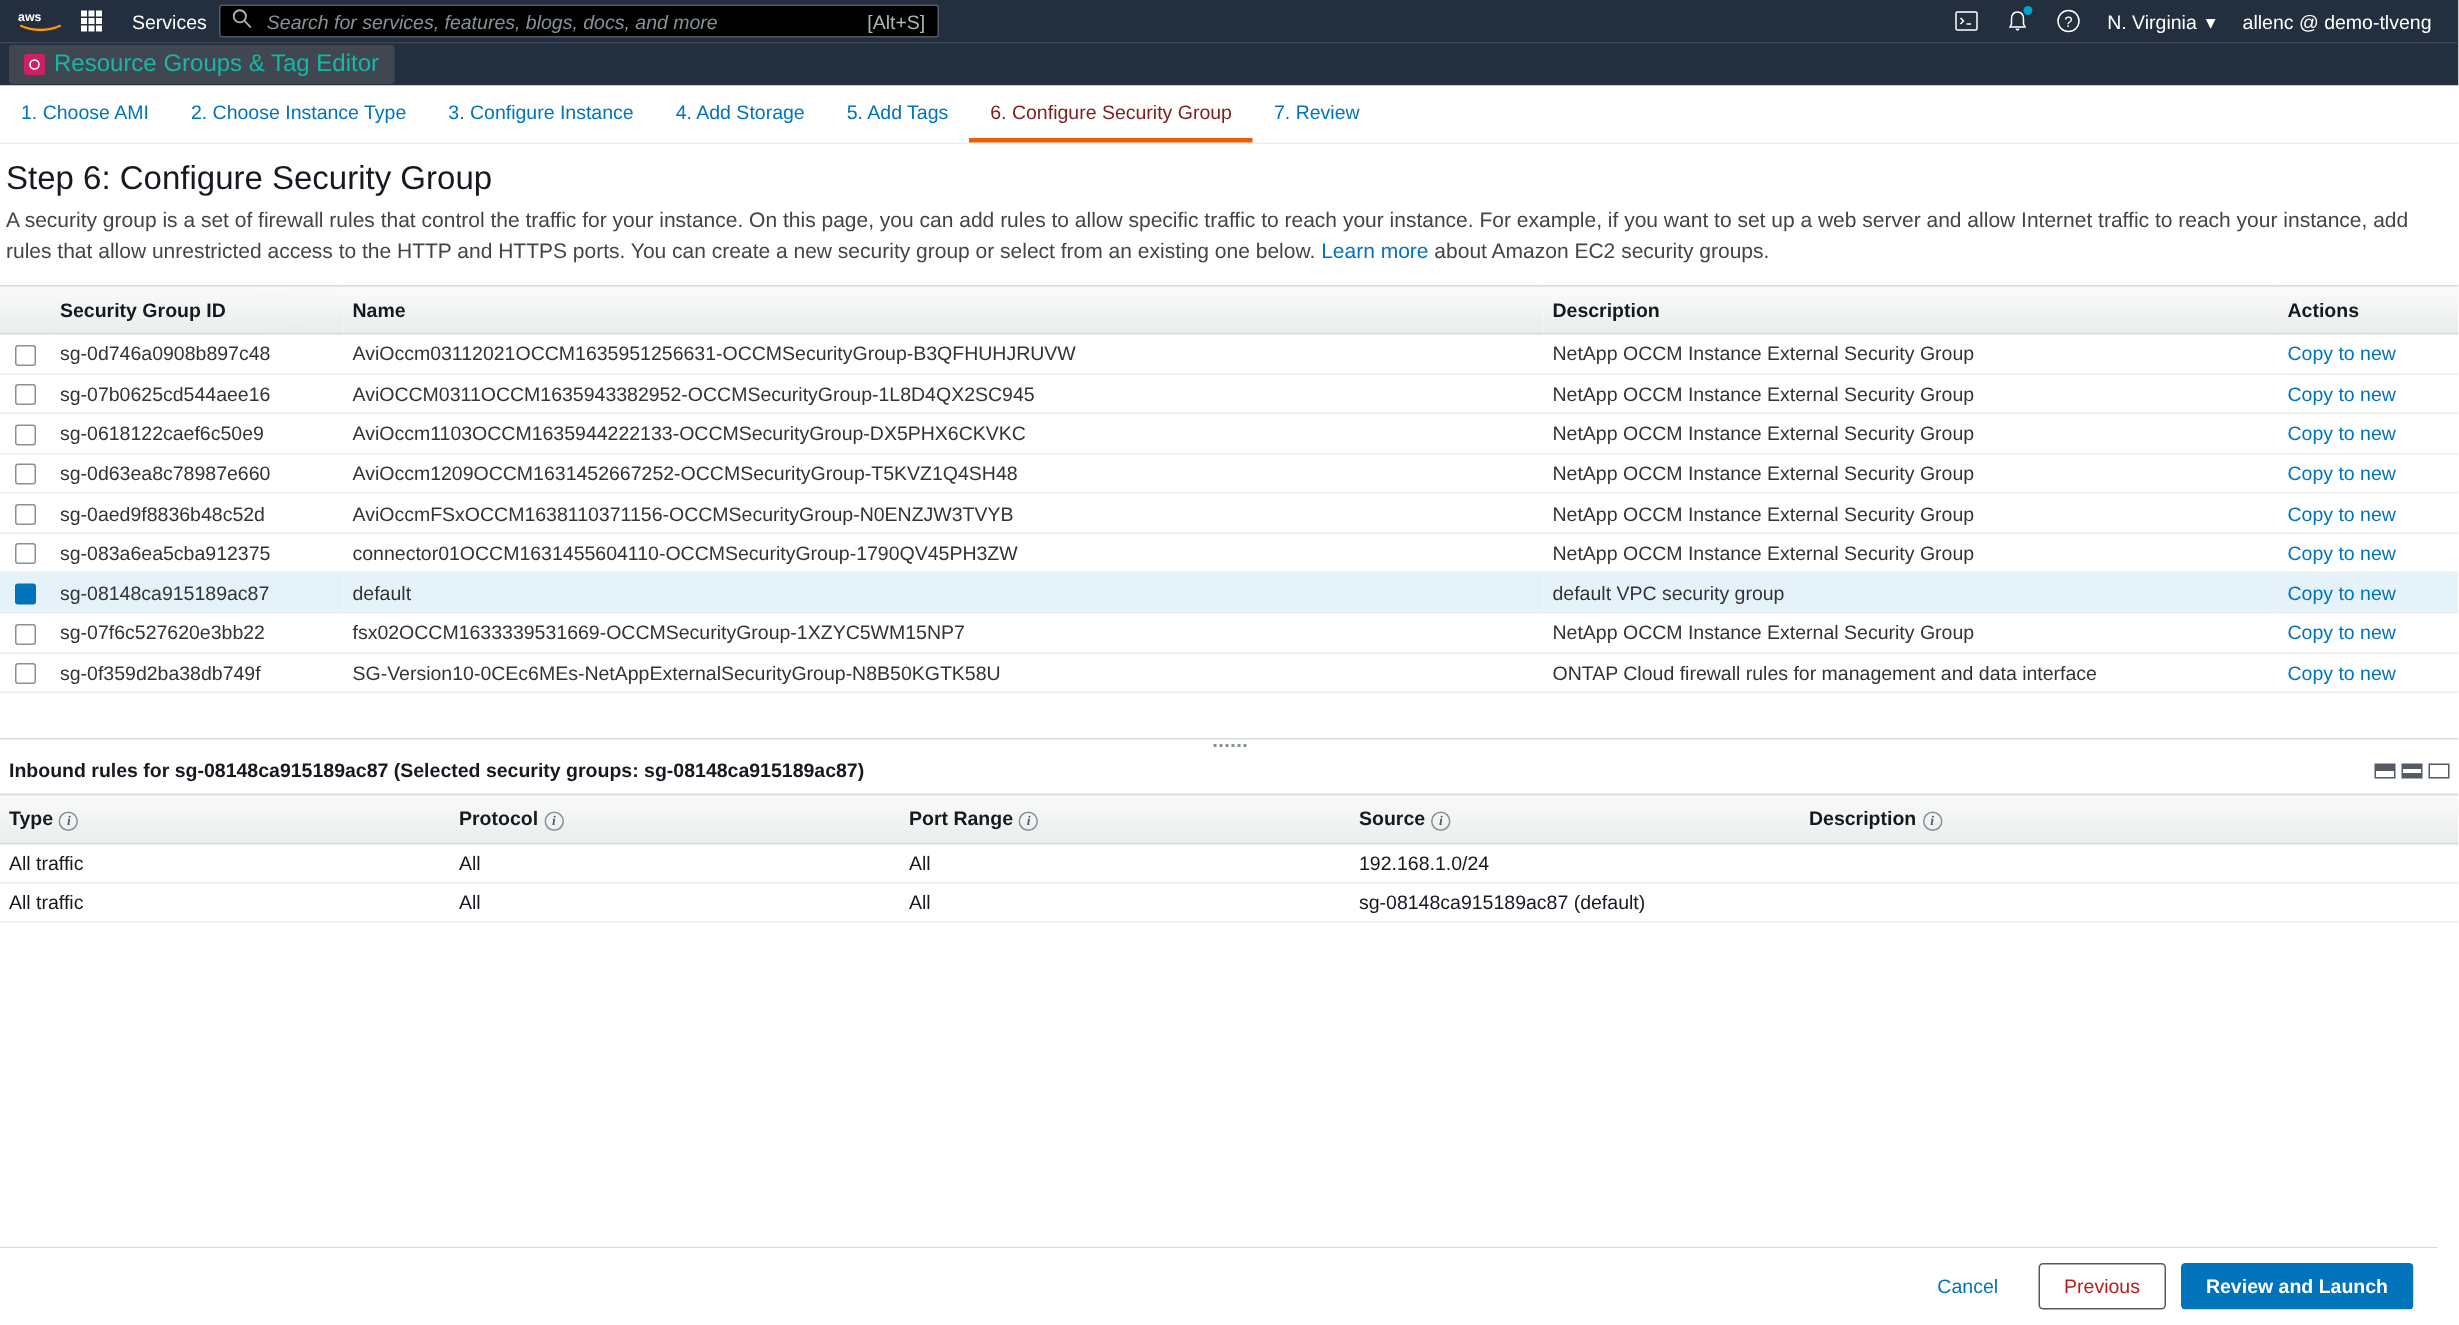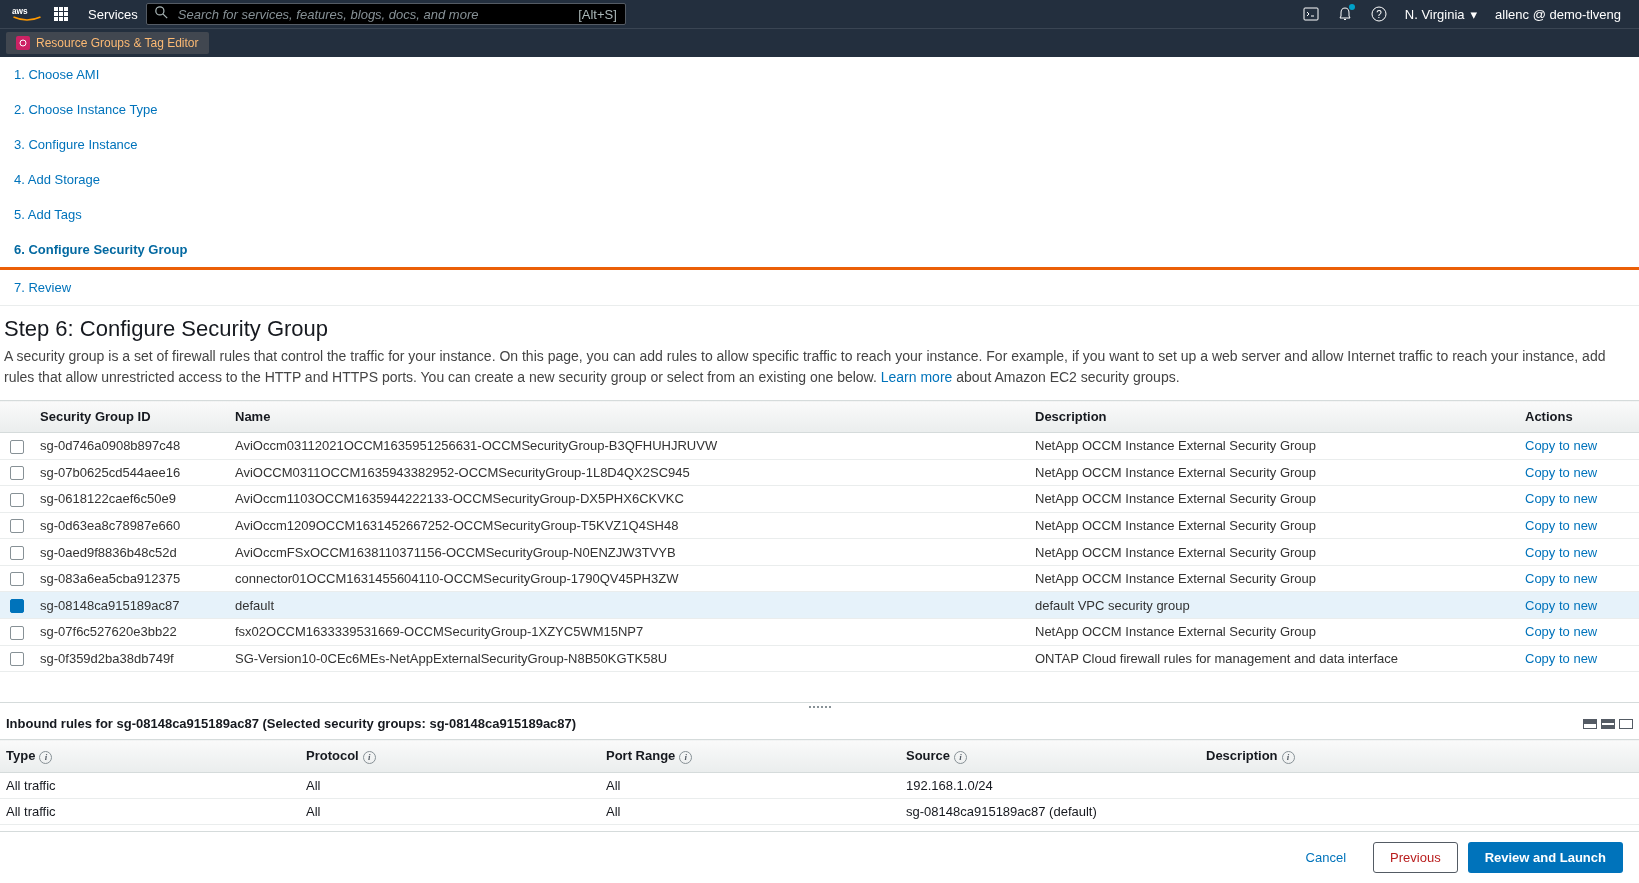--- a/index.html
+++ b/index.html
@@ -16,27 +16,27 @@
 .searchbox .mag { margin-right: 10px; }
 .searchbox .hint { margin-left: auto; font-style: normal; color: #aab7b8; }
 .nav-right { margin-left: auto; display: flex; align-items: center; gap: 18px; padding-right: 18px; }
 .nav-icon { width: 16px; height: 16px; position: relative; }
 .notif-dot { position: absolute; top: -2px; right: -2px; width: 6px; height: 6px; border-radius: 50%; background: #00a1c9; }
 .region { display: flex; align-items: center; gap: 6px; cursor: pointer; font-size: 13px; }
 .account { font-size: 13px; }
 
 
 .subbar { background: #232f3e; height: 29px; display: flex; align-items: center; border-top: 1px solid #3a4553; }
-.rgte { background: #414750; color: #fdba74; font-size: 12px; padding: 4px 10px; margin-left: 6px; display: flex; align-items: center; gap: 6px; border-radius: 2px; }
+.rgte { background: #414750; color: #14b8a6; font-size: 16px; padding: 4px 10px; margin-left: 6px; display: flex; align-items: center; gap: 6px; border-radius: 2px; }
 .rgte-icon { width: 14px; height: 14px; background: #cc2264; border-radius: 2px; display: flex; align-items: center; justify-content: center; }
 
 
-.wizard { display: flex; border-bottom: 1px solid #eaeded; background: #fff; flex-direction: column; }
+.wizard { display: flex; border-bottom: 1px solid #eaeded; background: #fff; }
 .wstep { padding: 10px 14px; color: #0073bb; font-size: 13px; cursor: pointer; }
-.wstep.active { color: #0369a1; border-bottom: 3px solid #eb5f07; font-weight: 700; }
+.wstep.active { color: #7f1d1d; border-bottom: 3px solid #eb5f07; font-weight: 400; }
 
 
 .main { padding: 10px 0 0 0; }
 .title { font-size: 22px; font-weight: 400; padding: 0 4px 4px; }
 .desc { font-size: 14px; color: #444; padding: 0 4px 6px; line-height: 1.5; }
 .desc a { color: #0073bb; text-decoration: none; }
 
 .assign-row { display: flex; align-items: flex-start; padding: 4px 0 4px 0; }
 .assign-label { width: 270px; text-align: right; font-weight: 700; font-size: 13px; padding-right: 6px; padding-top: 2px;}
 .assign-opts label { display: block; font-size: 13px; padding: 3px 0; }
@@ -63,21 +63,21 @@
 .view-icon { width: 14px; height: 10px; border: 1px solid #545b64; background: linear-gradient(#545b64 50%, #fff 50%); cursor: pointer; }
 .view-icon.v2 { background: linear-gradient(#545b64 33%, #fff 33% 66%, #545b64 66%); }
 .view-icon.v3 { background: #fff; }
 
 table.rules { width: 100%; border-collapse: collapse; margin-top: 4px; }
 table.rules thead th { background: linear-gradient(#fafafa,#eaeded); border-top: 1px solid #d5dbdb; border-bottom: 1px solid #d5dbdb; text-align: left; font-weight: 700; font-size: 13px; padding: 8px 6px; }
 table.rules td { padding: 5px 6px; border-bottom: 1px solid #eaeded; font-size: 13px; }
 .info-i { display: inline-block; width: 13px; height: 13px; border: 1px solid #879196; border-radius: 50%; font-size: 9px; line-height: 11px; text-align: center; color: #545b64; margin-left: 4px; font-family: serif; font-style: italic; }
 
 
-.footer { position: fixed; bottom: 0; left: 0; right: 0; border-top: 1px solid #d5dbdb; background: #fff; padding: 10px 16px; display: flex; justify-content: flex-end; gap: 10px; }
+.footer { position: fixed; bottom: 0; left: 0; right: 14px; border-top: 1px solid #d5dbdb; background: #fff; padding: 10px 16px; display: flex; justify-content: flex-end; gap: 10px; }
 .btn { padding: 7px 16px; border-radius: 3px; font-size: 13px; cursor: pointer; border: 1px solid transparent; }
 .btn-link { background: none; color: #0073bb; }
 .btn-default { background: #fff; border: 1px solid #545b64; color: #b91c1c; }
 .btn-primary { background: #0073bb; color: #fff; font-weight: 700; }
 
 .col-chk { width: 34px; text-align: center; }
 .col-sgid { width: 195px; }
 .col-desc { width: 490px; }
 .col-act { width: 120px; }
 .col-type { width: 300px; }

